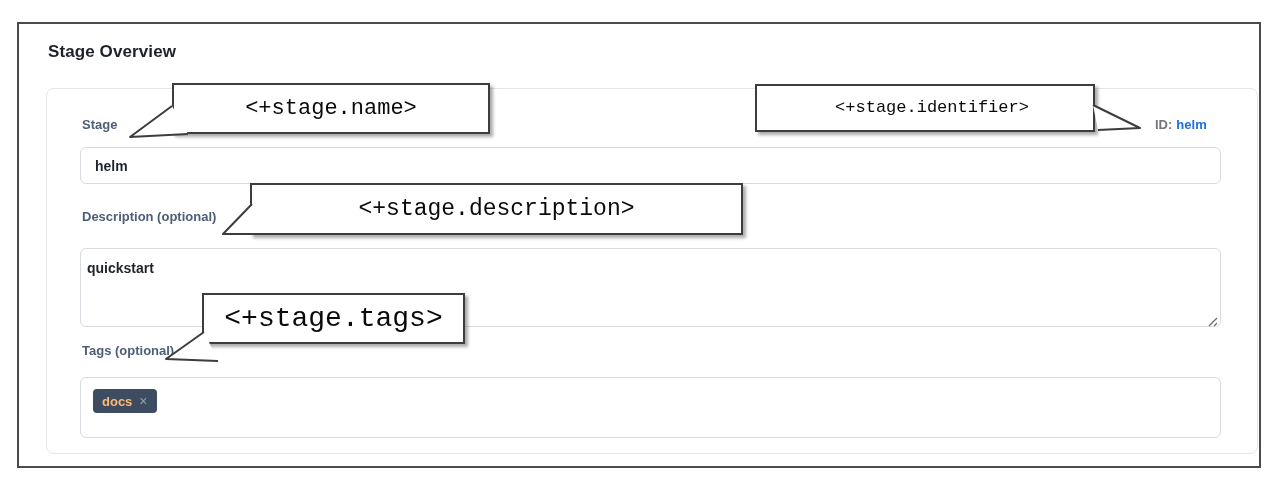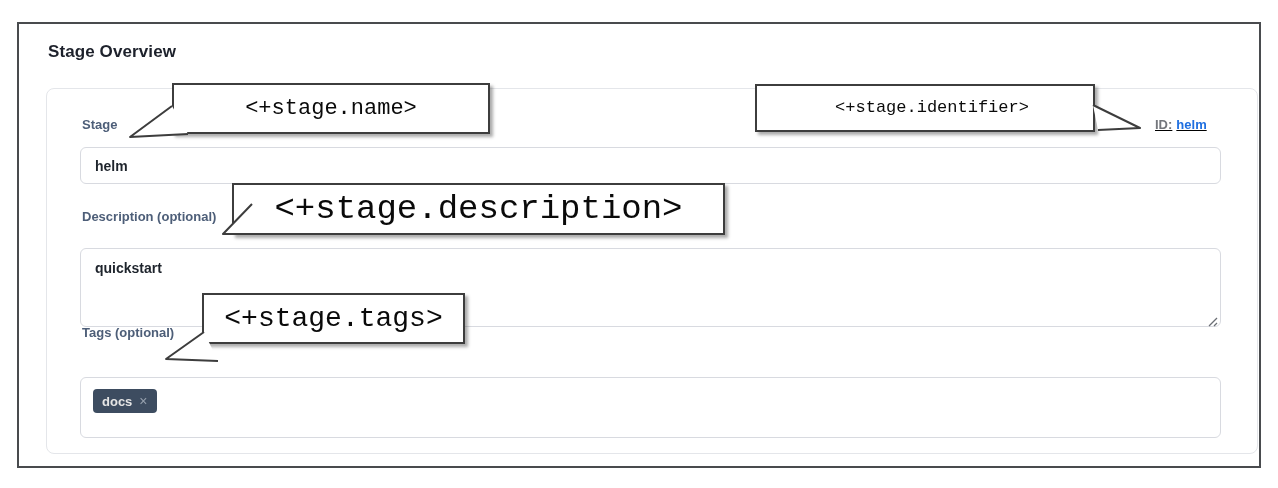--- a/index.html
+++ b/index.html
@@ -12,50 +12,50 @@
 
   .page-title { position:absolute; left:48px; top:42px; font-size:17px; font-weight:700;
                 color:#1d212b; z-index:2; letter-spacing:.1px; }
 
   .card { position:absolute; left:46px; top:88px; width:1212px; height:366px;
           border:1px solid #e4e6ea; border-radius:8px; background:#fff; z-index:1; }
 
   .field-label { position:absolute; font-size:13px; font-weight:600; color:#4d5e78; z-index:2; }
   .label-name  { left:82px; top:117px; }
   .label-desc  { left:82px; top:209px; }
-  .label-tags  { left:82px; top:325px; }
+  .label-tags  { left:82px; top:343px; }
 
   .id-row { position:absolute; top:117px; left:1155px; width:85px; font-size:13px;
-            font-weight:600; z-index:2; white-space:nowrap;text-decoration:underline; }
+            font-weight:600; z-index:2; white-space:nowrap; }
   .id-key { color:#73767c; }
   .id-val { color:#1f6fe0; margin-left:4px; }
 
   .text-input, .text-area, .tags-box {
     position:absolute; left:80px; width:1141px; background:#fff;
     border:1px solid #d8dae0; border-radius:6px; z-index:2;
     font-family:"Liberation Sans", sans-serif; font-size:14px; font-weight:600; color:#1e242c;
   }
   .text-input { top:147px; height:37px; padding:0 14px; outline:none; }
-  .text-area  { top:248px; height:79px; padding:10px 14px; resize:none; outline:none;
+  .text-area  { top:248px; height:79px; padding:10px 6px; resize:none; outline:none;
                 line-height:18px; overflow:hidden; }
   .resize-handle { position:absolute; left:1206px; top:313px; z-index:3; cursor:nwse-resize; }
   .tags-box { top:377px; height:61px; }
 
   .tag-pill { position:absolute; left:12px; top:11px; display:inline-flex; align-items:center;
               gap:7px; background:#3d4c60; border-radius:4px; padding:5px 9px; cursor:default; }
-  .tag-text { font-size:13px; font-weight:700; color:#e5e5e5; line-height:1; }
+  .tag-text { font-size:13px; font-weight:700; color:#fdba74; line-height:1; }
   .tag-x { font-size:14px; font-weight:400; color:#97a1ae; line-height:1; cursor:pointer; }
 
   .callout { position:absolute; background:#fff; border:2px solid #3d3d3d; z-index:6;
              box-shadow:3px 3px 3px rgba(70,70,70,.45);
              font-family:"Liberation Mono","DejaVu Sans Mono",monospace;
              color:#0a0a0a; text-align:center; white-space:nowrap; overflow:hidden; }
   .co-name { left:172px; top:83px;  width:318px; height:51px; line-height:47px; font-size:22px; }
   .co-id   { left:755px; top:84px;  width:340px; height:48px; line-height:44px; font-size:17px;padding-left:14px; }
-  .co-desc { left:232px; top:183px; width:493px; height:52px; line-height:48px; font-size:34px; }
+  .co-desc { left:250px; top:183px; width:493px; height:52px; line-height:48px; font-size:23px; }
   .co-tags { left:202px; top:293px; width:263px; height:51px; line-height:47px; font-size:28px; }
   .tail { position:absolute; z-index:7; }
 </style>
 </head>
 <body>
 
 <div class="stage">
 
   <div class="frame"></div>
 

